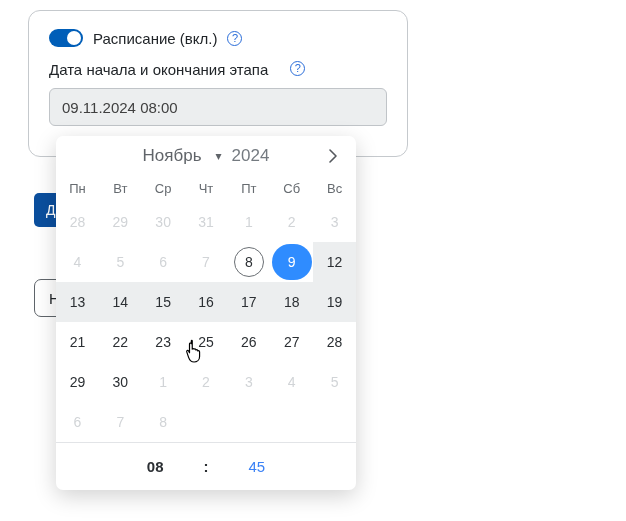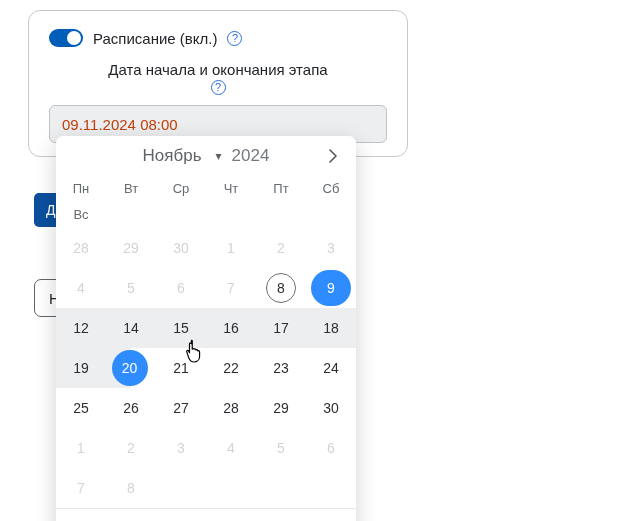--- a/index.html
+++ b/index.html
@@ -13,24 +13,24 @@
     width: 34px; height: 18px; border-radius: 10px; background: #005eb8; position: relative; cursor: pointer;
   }
   .toggle::after {
     content: ""; position: absolute; right: 2px; top: 2px; width: 14px; height: 14px; border-radius: 50%; background: #fff;
   }
   .sched-label { font-size: 15px; color: #212529; }
   .help-icon {
     display: inline-flex; width: 15px; height: 15px; border: 1px solid #2a6dd9; border-radius: 50%;
     color: #2a6dd9; font-size: 11px; align-items: center; justify-content: center; cursor: pointer; line-height:1;
   }
-  .row2 { margin-top: 14px; display: flex; align-items: center; gap: 2px; font-size: 15px; flex-direction: column; }
+  .row2 { margin-top: 14px; display: flex; align-items: flex-start; gap: 22px; font-size: 15px; }
   .date-input {
     margin-top: 10px; width: 100%; height: 38px; border: 1px solid #c0c4c8; border-radius: 6px;
-    background: #eceeef; padding: 0 12px; display: flex; align-items: center; font-size: 15px; color: #c2410c;
+    background: #eceeef; padding: 0 12px; display: flex; align-items: center; font-size: 15px; color: #404040;
   }
   .btn-primary {
     position: absolute; left: 34px; top: 193px; height: 34px; padding: 0 12px;
     background: #0b4f9e; color: #fff; border: none; border-radius: 5px; font-size: 14px;
   }
   .btn-outline {
     position: absolute; left: 34px; top: 279px; height: 38px; padding: 0 14px;
     background: #fff; color: #212529; border: 1px solid #5f656b; border-radius: 7px; font-size: 15px;
   }
   
@@ -45,21 +45,21 @@
   }
   .dp-month { display: inline-flex; align-items: center; gap: 14px; cursor: pointer; }
   .dp-year { margin-left: 10px; color: #747a80; cursor: pointer; }
   .dp-caret { font-size: 12px; color: #606469; }
   .dp-next {
     position: absolute; right: 12px; top: 50%; transform: translateY(-50%);
     width: 22px; height: 22px; display: flex; align-items: center; justify-content: center; cursor: pointer;
     color: #55595e;
   }
   .dp-grid {
-    display: grid; grid-template-columns: repeat(6, 1fr); text-align: center;
+    display: grid; grid-template-columns: repeat(7, 1fr); text-align: center;
   }
   .dp-dow { height: 26px; line-height: 26px; font-size: 13px; color: #666b70; }
   .dp-cell {
     height: 40px; display: flex; align-items: center; justify-content: center;
     font-size: 14px; color: #2b2f33; position: relative; cursor: pointer;
   }
   .dp-cell.out { color: #d1d4d7; background:#fff; }
   .dp-cell.in-range { background: #eceeef; }
   .dp-cell.today .num {
     width: 30px; height: 30px; border-radius: 50%; border: 1px solid #6a6f74;
@@ -130,20 +130,23 @@
       <div class="dp-cell out">
         <span class="num">28</span>
       </div>
       <div class="dp-cell out">
         <span class="num">29</span>
       </div>
       <div class="dp-cell out">
         <span class="num">30</span>
       </div>
       <div class="dp-cell out">
+        <span class="num">31</span>
+      </div>
+      <div class="dp-cell out">
         <span class="num">1</span>
       </div>
       <div class="dp-cell out">
         <span class="num">2</span>
       </div>
       <div class="dp-cell out">
         <span class="num">3</span>
       </div>
       <div class="dp-cell out">
         <span class="num">4</span>
@@ -160,51 +163,48 @@
       <div class="dp-cell today">
         <span class="num">8</span>
       </div>
       <div class="dp-cell start">
         <span class="num">9</span>
       </div>
       <div class="dp-cell in-range">
         <span class="num">12</span>
       </div>
       <div class="dp-cell in-range">
+        <span class="num">13</span>
+      </div>
+      <div class="dp-cell in-range">
         <span class="num">14</span>
       </div>
       <div class="dp-cell in-range">
         <span class="num">15</span>
       </div>
       <div class="dp-cell in-range">
         <span class="num">16</span>
       </div>
       <div class="dp-cell in-range">
         <span class="num">17</span>
       </div>
       <div class="dp-cell in-range">
         <span class="num">18</span>
       </div>
       <div class="dp-cell in-range">
         <span class="num">19</span>
       </div>
-      <div class="dp-cell hover-end">
-        <span class="num">20</span>
-      </div>
       <div class="dp-cell ">
         <span class="num">21</span>
       </div>
       <div class="dp-cell ">
         <span class="num">22</span>
       </div>
       <div class="dp-cell ">
         <span class="num">23</span>
-      </div>
-      <div class="dp-cell ">
-        <span class="num">24</span>
       </div>
       <div class="dp-cell ">
         <span class="num">25</span>
       </div>
       <div class="dp-cell ">
         <span class="num">26</span>
       </div>
       <div class="dp-cell ">
         <span class="num">27</span>
       </div>

